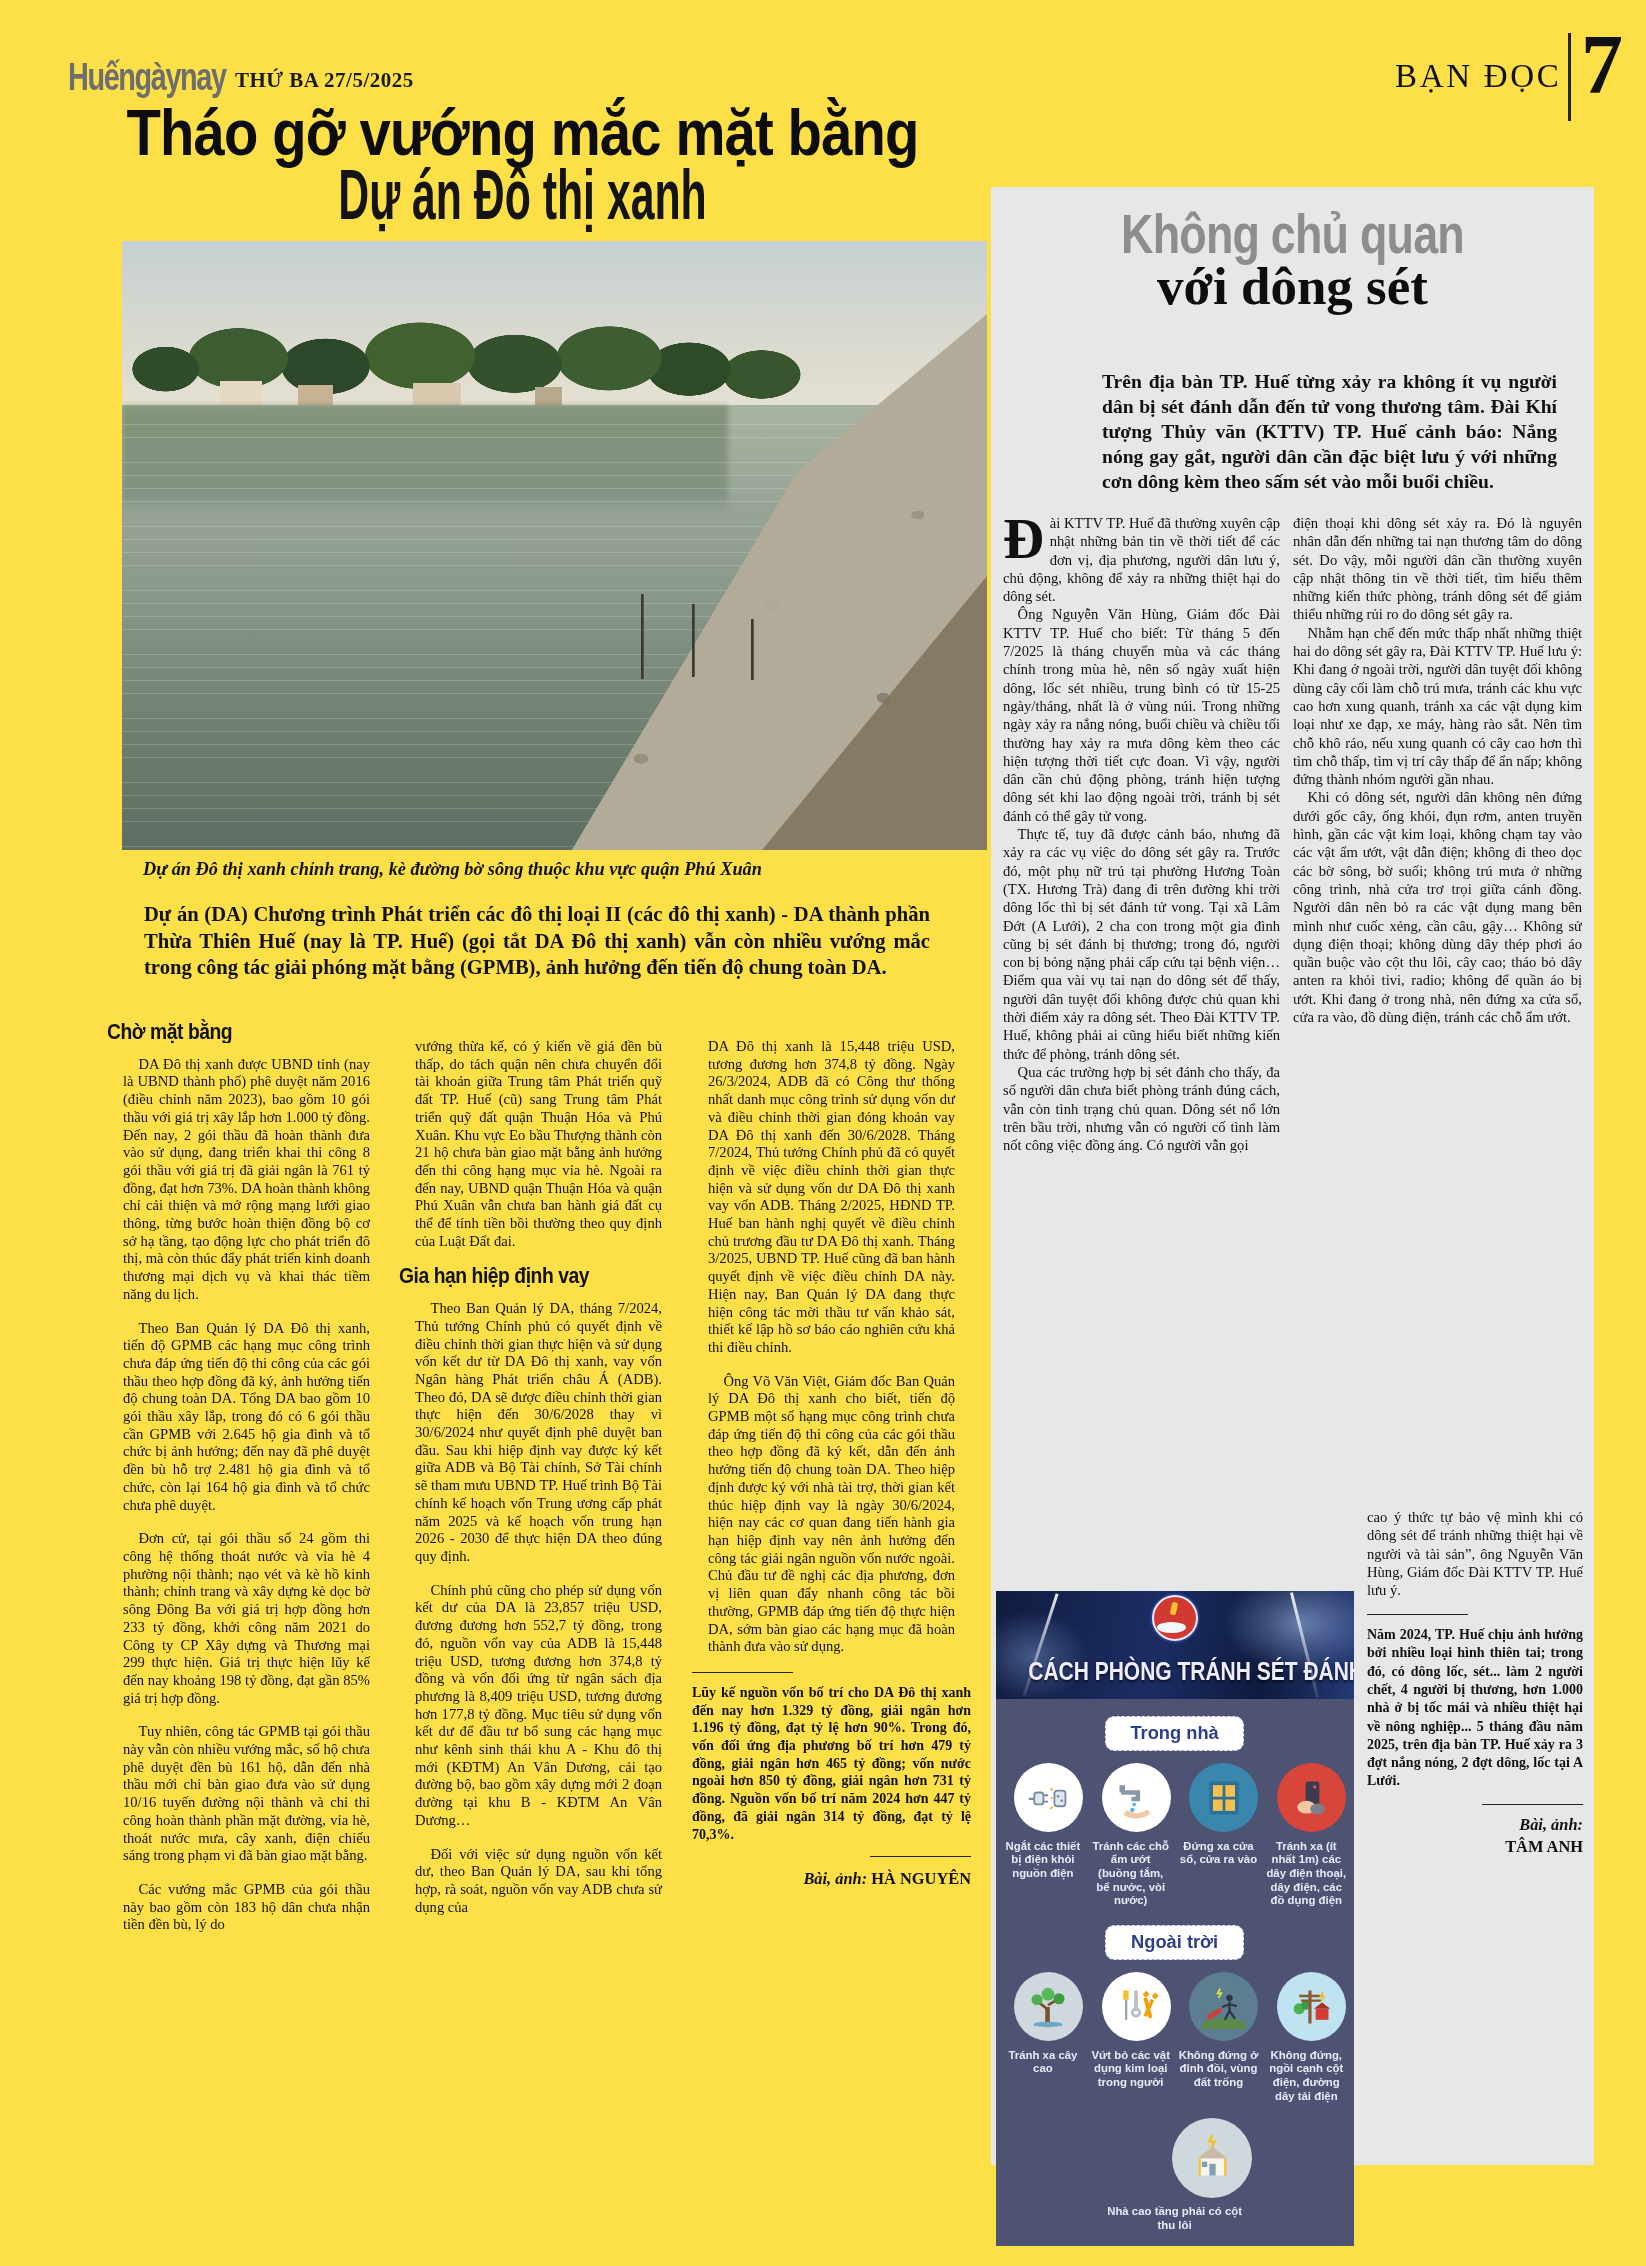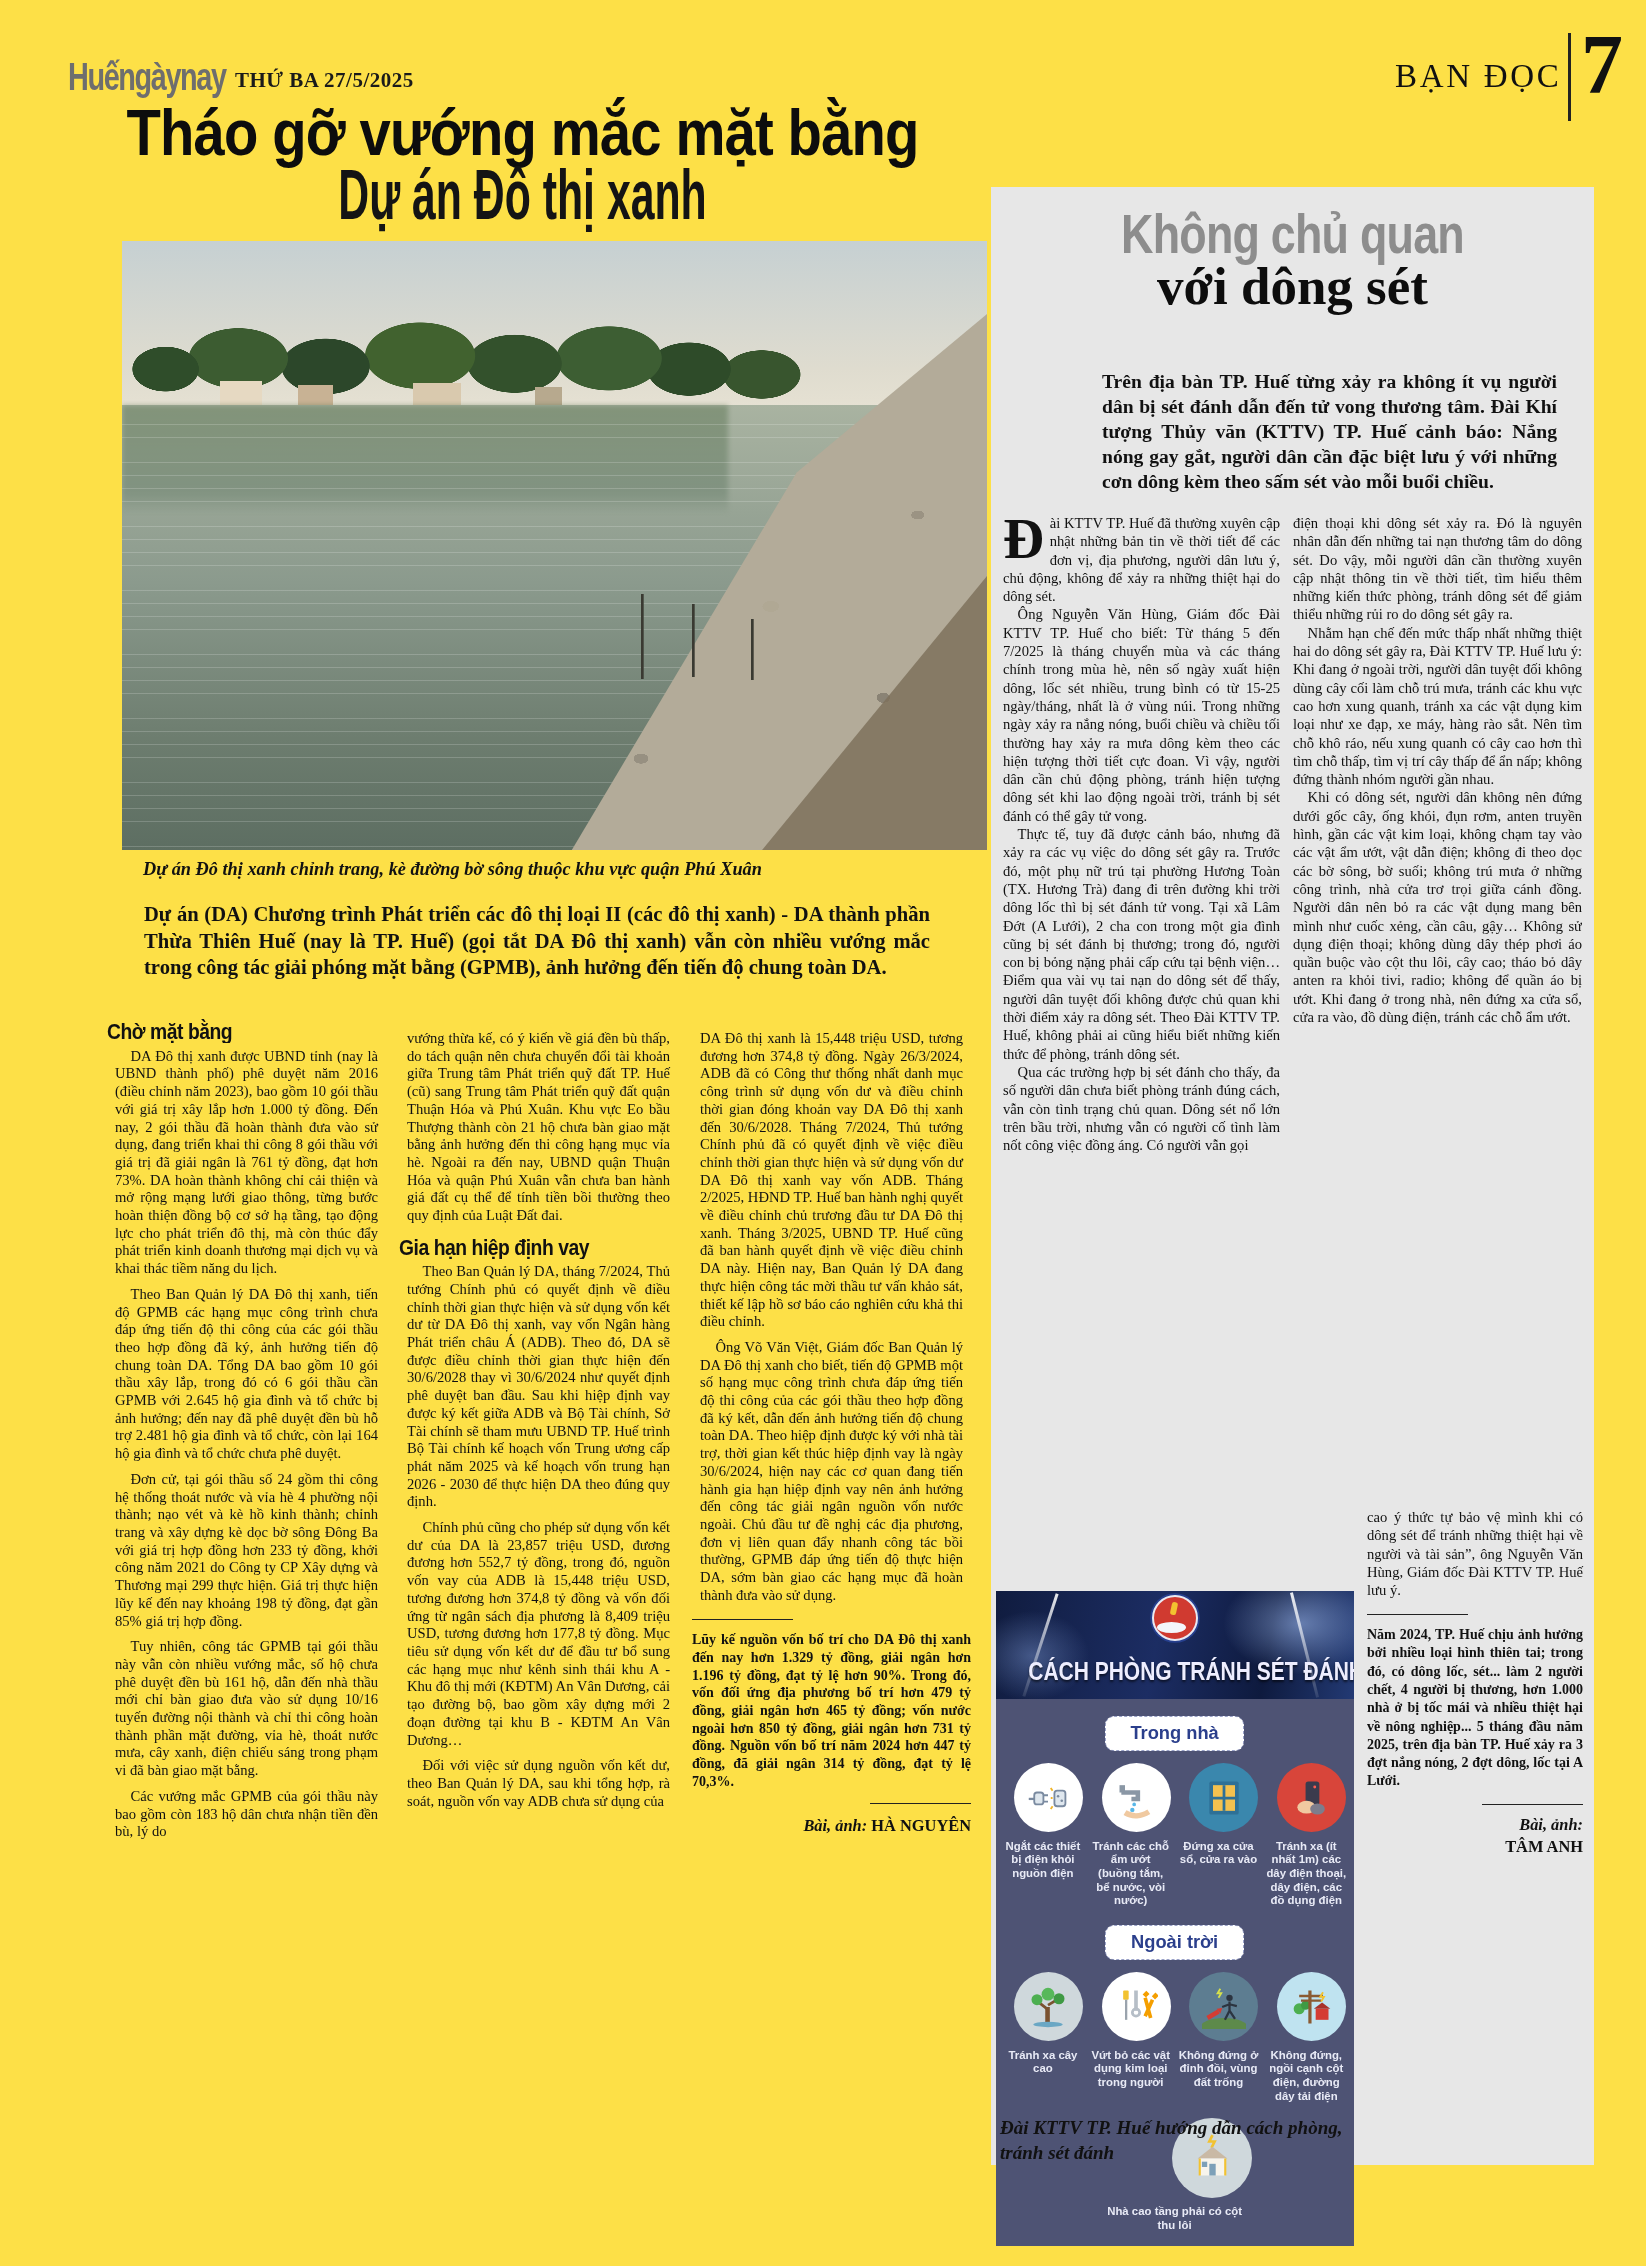--- a/index.html
+++ b/index.html
@@ -57,21 +57,21 @@
   .ph-dirt{position:absolute;left:0;top:0;width:100%;height:100%;
     clip-path:polygon(100% 55%,100% 100%,74% 100%);background:#7e715c;opacity:.85;}
   .ph-stakes{position:absolute;left:58%;top:58%;width:20%;height:20%;
     background:
       linear-gradient(#3a3a32,#3a3a32) 10% 0/2.7px 70% no-repeat,
       linear-gradient(#3a3a32,#3a3a32) 40% 20%/2.7px 60% no-repeat,
       linear-gradient(#3a3a32,#3a3a32) 75% 40%/2.7px 50% no-repeat;}
   .caption{left:143px;top:859px;width:822px;font-size:18.3px;font-weight:bold;font-style:italic;color:#111;}
   .lede{left:144px;top:901px;width:786px;font-size:20.6px;line-height:26.5px;font-weight:bold;text-align:justify;}
   .ncol{width:279px;font-size:14.6px;line-height:17.7px;text-align:justify;}
-  .ncol p{margin:8px;text-indent:15.5px;}
+  .ncol p{margin:16px;text-indent:15.5px;}
   .ncol p.cont{text-indent:0;}
   .c1{left:107px;top:1022px;}
   .c2{left:399px;top:1022px;}
   .c3{left:692px;top:1022px;}
   .subhead{font-family:"Liberation Sans",sans-serif;font-weight:bold;font-size:21px;
            letter-spacing:-0.5px;margin:0 0 7.3px 0;transform:scale(.92,1.05);transform-origin:left top;}
   .subhead.mid{margin-top:12.8px;}
   .rule-l{width:101px;border-top:1.8px solid #222;margin:14.6px 0 11px 0;}
   .rule-r{width:101px;border-top:1.8px solid #222;margin:12.8px 0 9.1px auto;}
   .note{font-weight:bold;font-size:14px;line-height:17.7px;text-align:justify;}
@@ -341,17 +341,16 @@
                   <rect x="21" y="29" width="6" height="11" fill="#7da0b8"></rect>
                   <rect x="14" y="27" width="5" height="5" fill="#7da0b8"></rect>
                   <path d="M12 24v16M36 24v16" stroke="#f2c230" stroke-width="2"></path>
                 </svg>
             </div>
             <div class="ig-cap">Nhà cao tầng phải có cột thu lôi</div>
           </div>
         </div>
       </div>
     </div>
-    <div class="ig-caption">Đài KTTV TP. Huế hướng dẫn cách phòng, tránh sét đánh</div>
   </div>
 
 </div>
 
 
 </body></html>

